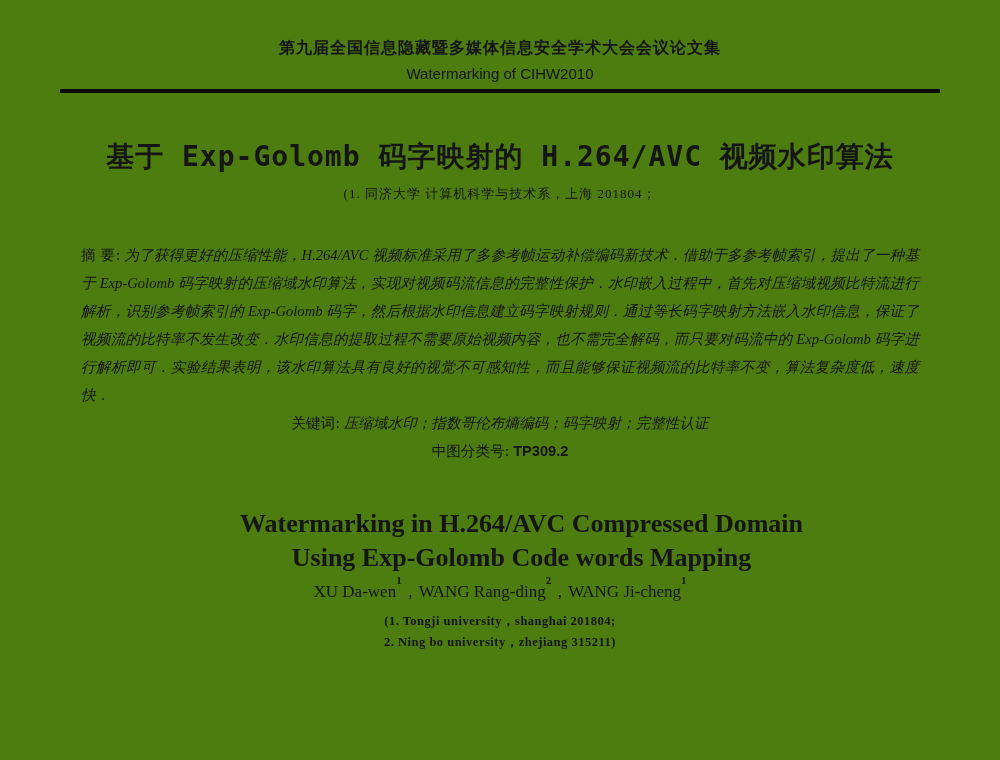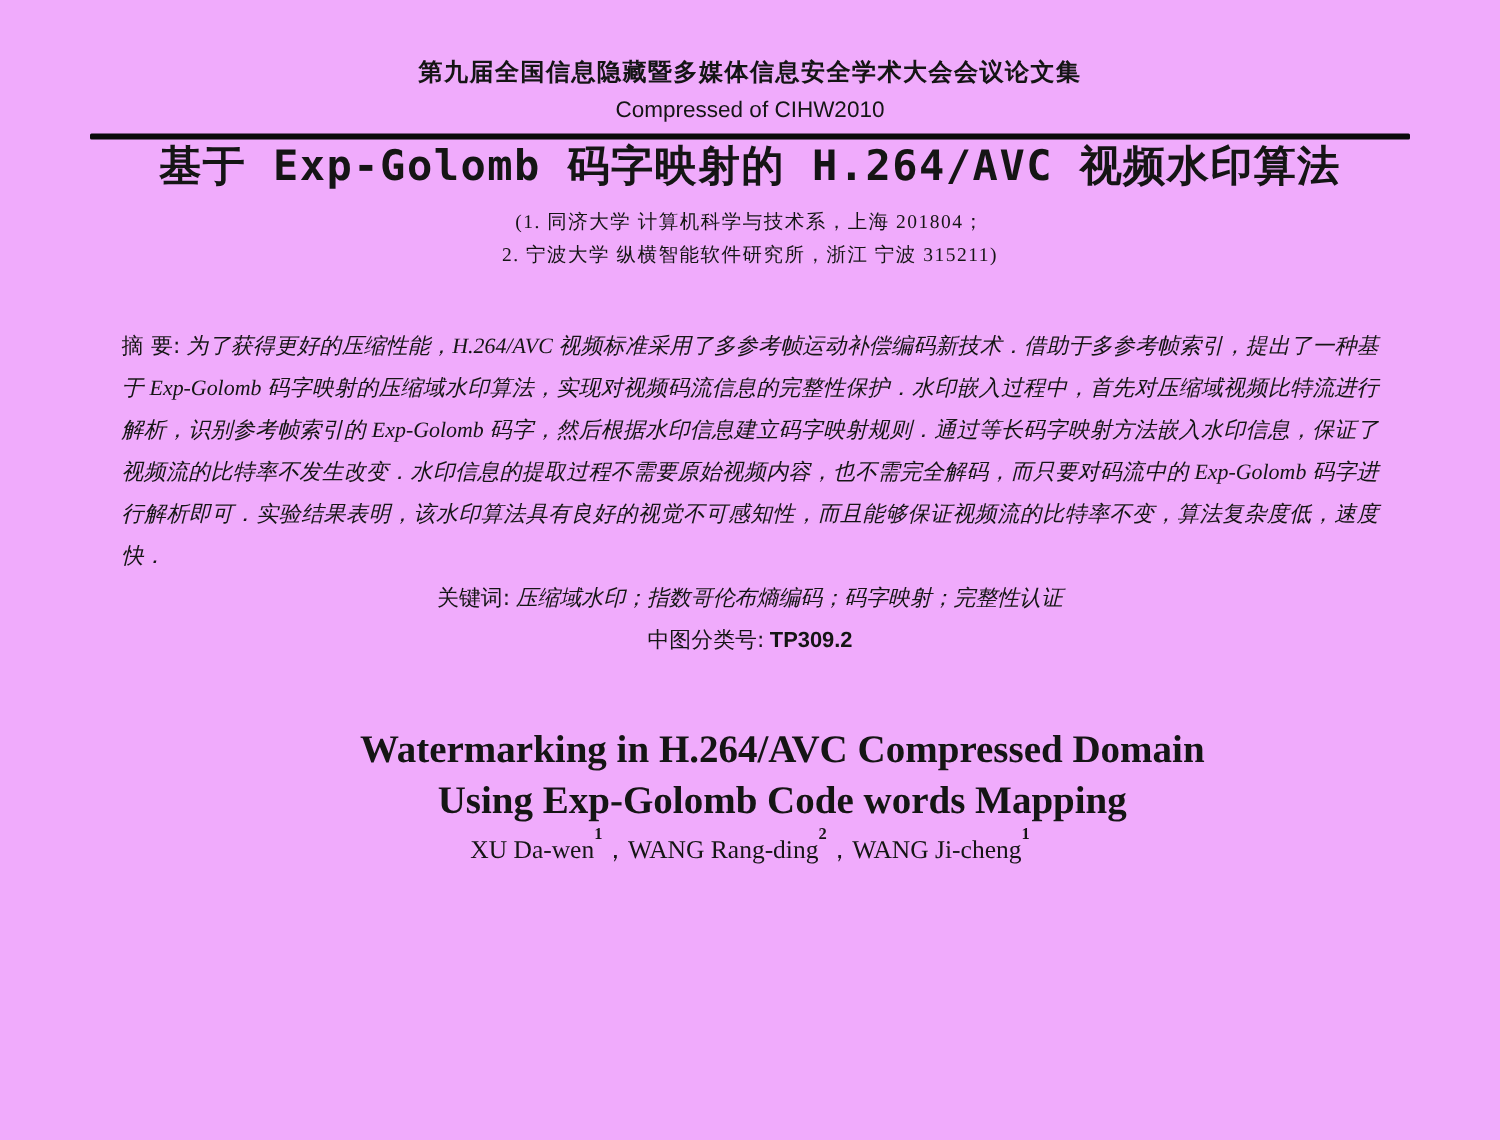--- a/index.html
+++ b/index.html
@@ -1,21 +1,21 @@
 <!DOCTYPE html>
 <html><head>
 <meta charset="utf-8">
 <style>
   html, body { margin: 0; padding: 0; background: #ffffff; }
   .page {
     position: relative;
     width: 1000px;
     height: 760px;
     margin: 0 auto;
-    background: #f0abfc;
+    background: #4d7c0f;
     color: #151515;
     font-family: "Liberation Serif", serif;
     overflow: hidden;
   }
   .center { text-align: center; }
 
   .conf-header {
     padding-top: 38px;
     font-family: "DejaVu Sans", "Liberation Sans", sans-serif;
     font-weight: bold;
@@ -31,20 +31,21 @@
   }
   .rule {
     width: 880px;
     height: 4px;
     margin: 7px auto 0 auto;
     background: #0a0a0a;
     border-radius: 1px;
   }
 
   .title-cn {
+    margin-top: 46px;
     font-family: "DejaVu Sans Mono", "DejaVu Sans", sans-serif;
     font-weight: bold;
     font-size: 28px;
     line-height: 36px;
     letter-spacing: 1px;
   }
 
   .authors-cn {
     margin-top: 26px;
     font-size: 17px;
@@ -108,30 +109,29 @@
     letter-spacing: 0.5px;
   }
 </style>
 </head>
 <body>
 
 <div class="page">
 
   <div class="conf-header center">第九届全国信息隐藏暨多媒体信息安全学术大会会议论文集</div>
 
-  <div class="proceedings center">Compressed of CIHW2010</div>
+  <div class="proceedings center">Watermarking of CIHW2010</div>
 
   <div class="rule"></div>
 
   <div class="title-cn center">基于 Exp-Golomb 码字映射的 H.264/AVC 视频水印算法</div>
 
 
   <div class="affils-cn center">
     <div>(1. 同济大学 计算机科学与技术系，上海 201804；</div>
-    <div>2. 宁波大学 纵横智能软件研究所，浙江 宁波 315211)</div>
   </div>
 
   <div class="abstract-block">
     <span class="label-b">摘  要:</span>
     <span class="kaiti">为了获得更好的压缩性能，H.264/AVC 视频标准采用了多参考帧运动补偿编码新技术．借助于多参考帧索引，提出了一种基于 Exp-Golomb 码字映射的压缩域水印算法，实现对视频码流信息的完整性保护．水印嵌入过程中，首先对压缩域视频比特流进行解析，识别参考帧索引的 Exp-Golomb 码字，然后根据水印信息建立码字映射规则．通过等长码字映射方法嵌入水印信息，保证了视频流的比特率不发生改变．水印信息的提取过程不需要原始视频内容，也不需完全解码，而只要对码流中的 Exp-Golomb 码字进行解析即可．实验结果表明，该水印算法具有良好的视觉不可感知性，而且能够保证视频流的比特率不变，算法复杂度低，速度快．</span>
   </div>
 
   <div class="kw-line">
     <span class="label-b">关键词:</span>
     <span class="kaiti">压缩域水印；指数哥伦布熵编码；码字映射；完整性认证</span>
@@ -144,14 +144,18 @@
 
   <div class="title-en center">
     <div>Watermarking in H.264/AVC Compressed Domain</div>
     <div>Using Exp-Golomb Code words Mapping</div>
   </div>
 
   <div class="authors-en center">
     <span><span>XU Da-wen</span><sup class="s">1</sup><span>，</span></span><span><span>WANG Rang-ding</span><sup class="s">2</sup><span>，</span></span><span><span>WANG Ji-cheng</span><sup class="s">1</sup><span></span></span>
   </div>
 
+  <div class="affils-en center">
+    <div>(1. Tongji university，shanghai 201804;</div>
+    <div>2. Ning bo university，zhejiang 315211)</div>
+  </div>
 
 </div>
 
 </body></html>

